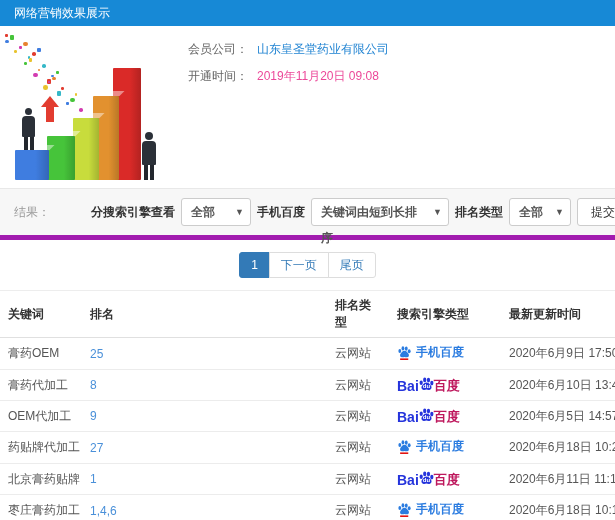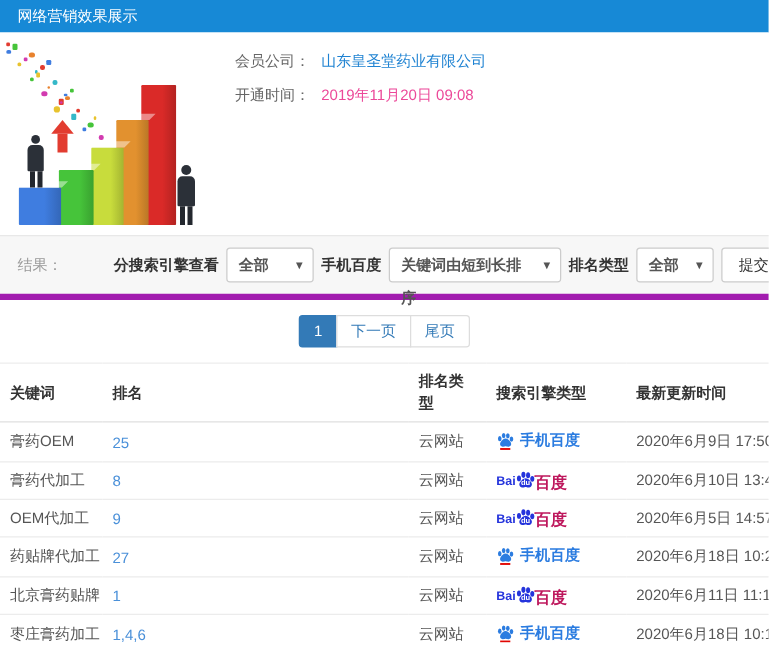--- a/index.html
+++ b/index.html
@@ -57,21 +57,21 @@
   table.results { width:615px; border-collapse:collapse; table-layout:fixed; }
   table.results col.c-kw { width:82px; } table.results col.c-rank { width:245px; }
   table.results col.c-type { width:62px; } table.results col.c-eng { width:112px; }
   table.results col.c-time { width:114px; }
   table.results th { text-align:left; font-weight:bold; color:#333; padding:6px 8px; border-top:1px solid #ededed; border-bottom:1px solid #e0e0e0; font-size:12px; }
   table.results td { padding:6px 8px; border-bottom:1px solid #ececec; color:#555; white-space:nowrap; overflow:hidden; }
   td.kw { color:#444; }
   a.rank-link { color:#4a90d9; text-decoration:none; cursor:pointer; }
   .logo-mbaidu { display:inline-flex; align-items:center; gap:4px; color:#2b7ce0;font-weight:bold; }
   .logo-baidu { display:inline-flex; align-items:flex-end; }
-  .logo-baidu .bai { font-weight:bold; font-size:10px; color:#2534dc; line-height:14px; }
+  .logo-baidu .bai { font-weight:bold; font-size:14px; color:#2534dc; line-height:14px; }
   .logo-baidu .name { font-weight:bold; font-size:13px; color:#be185d; line-height:14px; }
   .logo-baidu svg { margin:0 -1px 0 -1px; }
 </style>
 </head>
 <body>
 
 <div class="app">
 
   <div class="topbar">网络营销效果展示</div>
 

